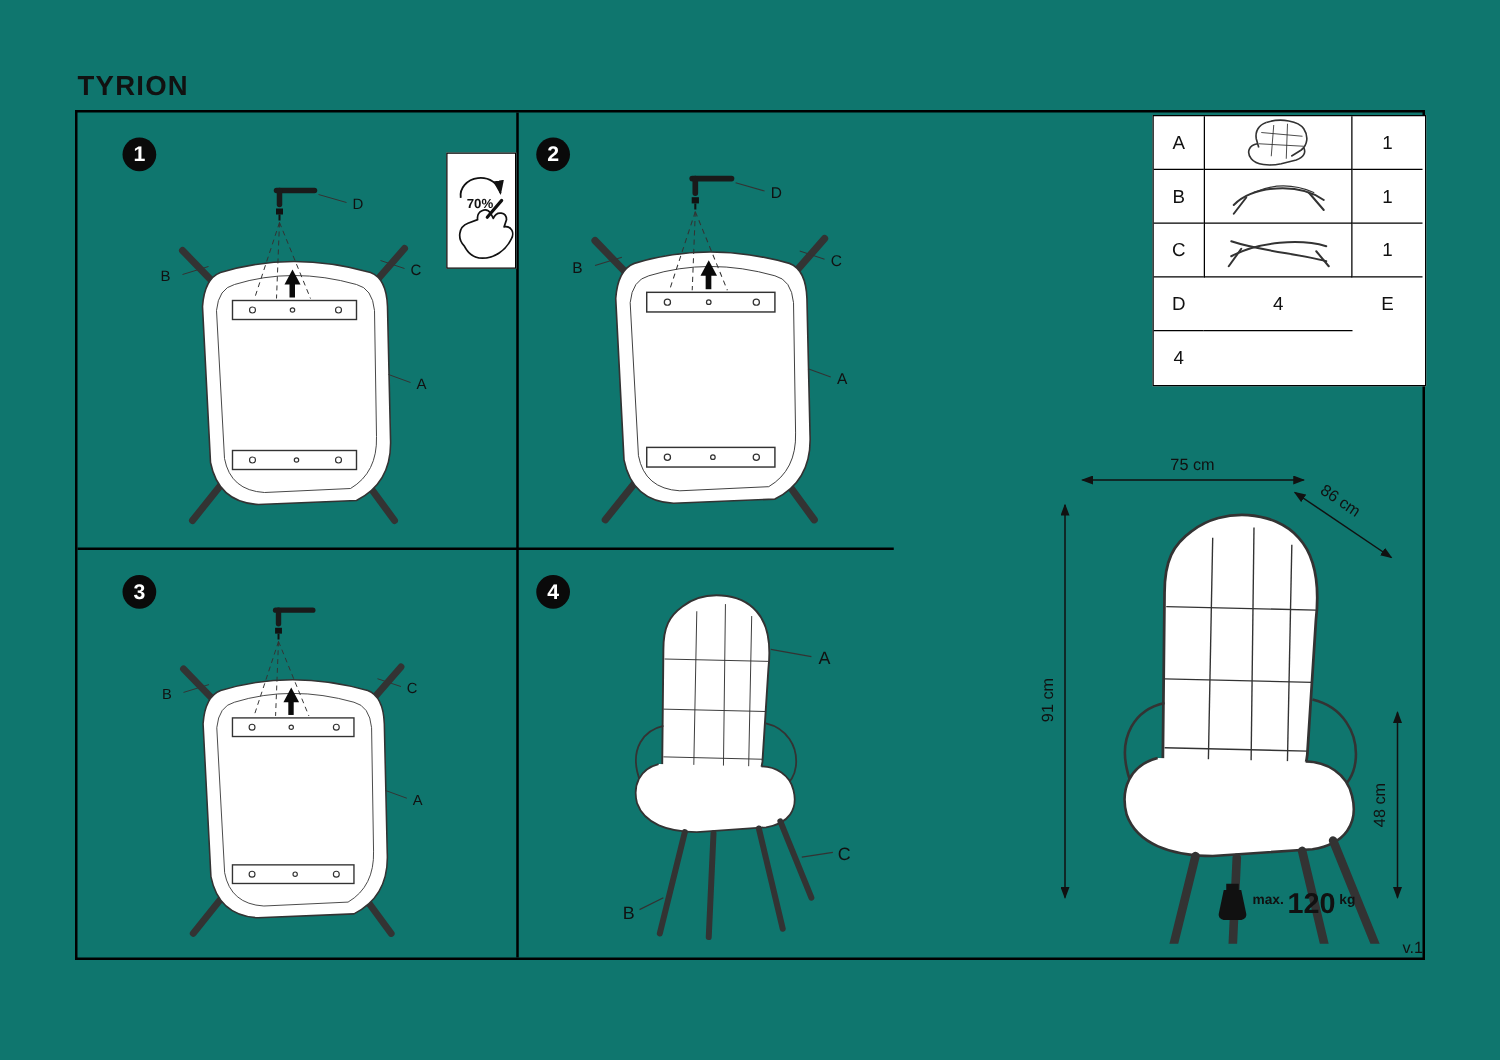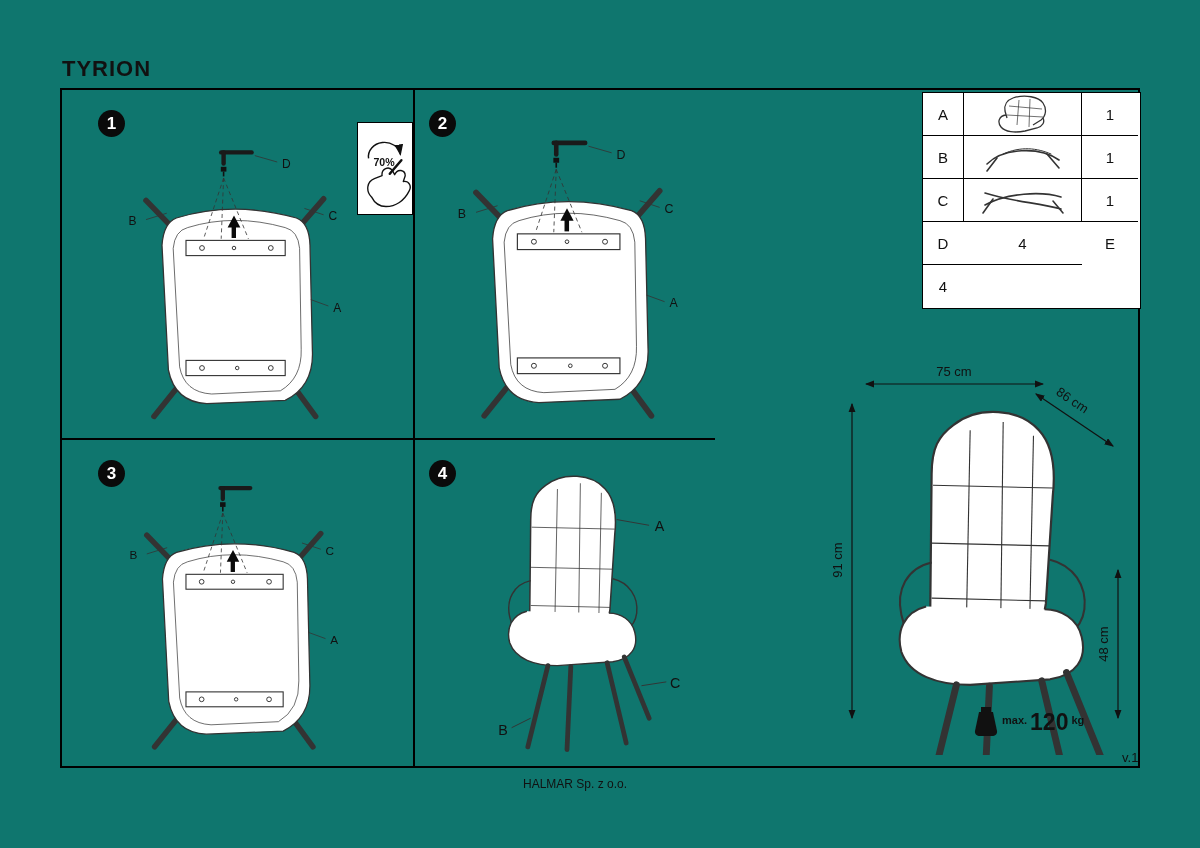--- a/index.html
+++ b/index.html
@@ -281,16 +281,15 @@
       <path d="M7,6 L21,6 L25,25 C25.5,28 23,30 20,30 L8,30 C5,30 2.5,28 3,25 Z" fill="#111"></path>
     </svg>
     <span class="w-max">max.</span>
       <span class="w-val">120</span>
       <span class="w-unit">kg</span>
   </div>
 
   <div class="version">v.1</div>
 
   <div class="footer">
-    <div>HALMAR Sp. z o.o.</div>
   </div>
 
 </div>
 
 </body></html>

